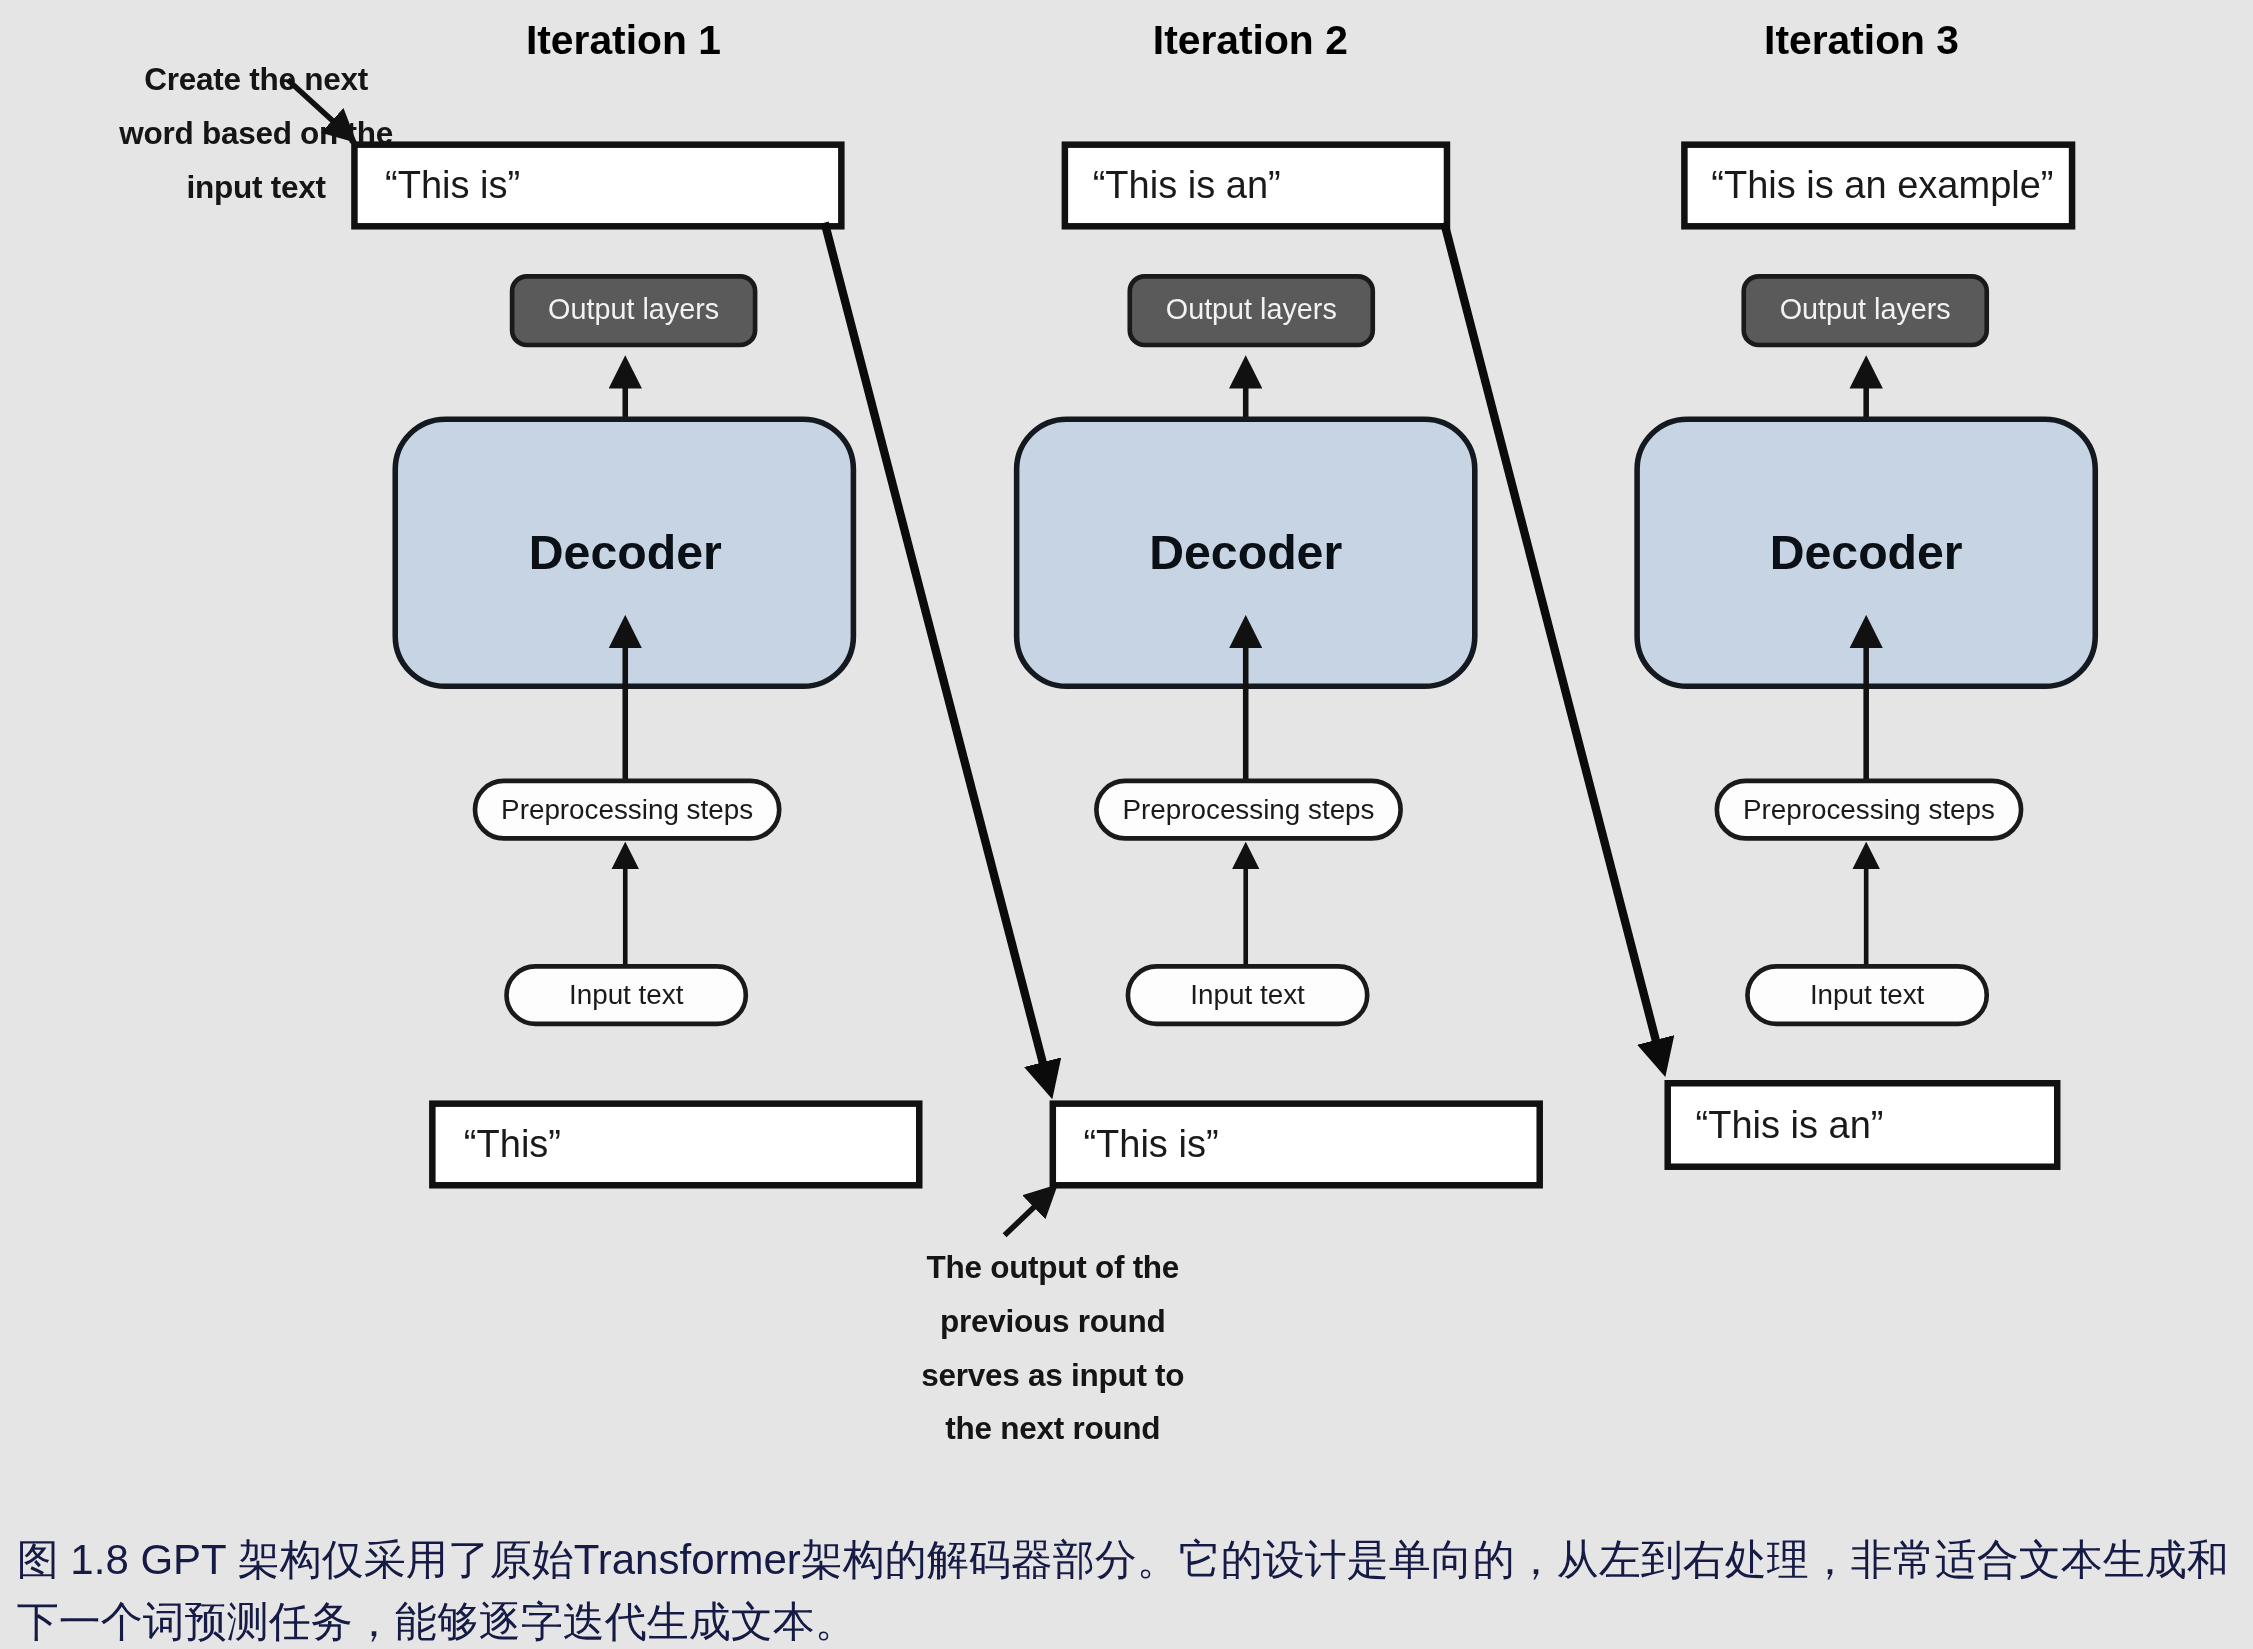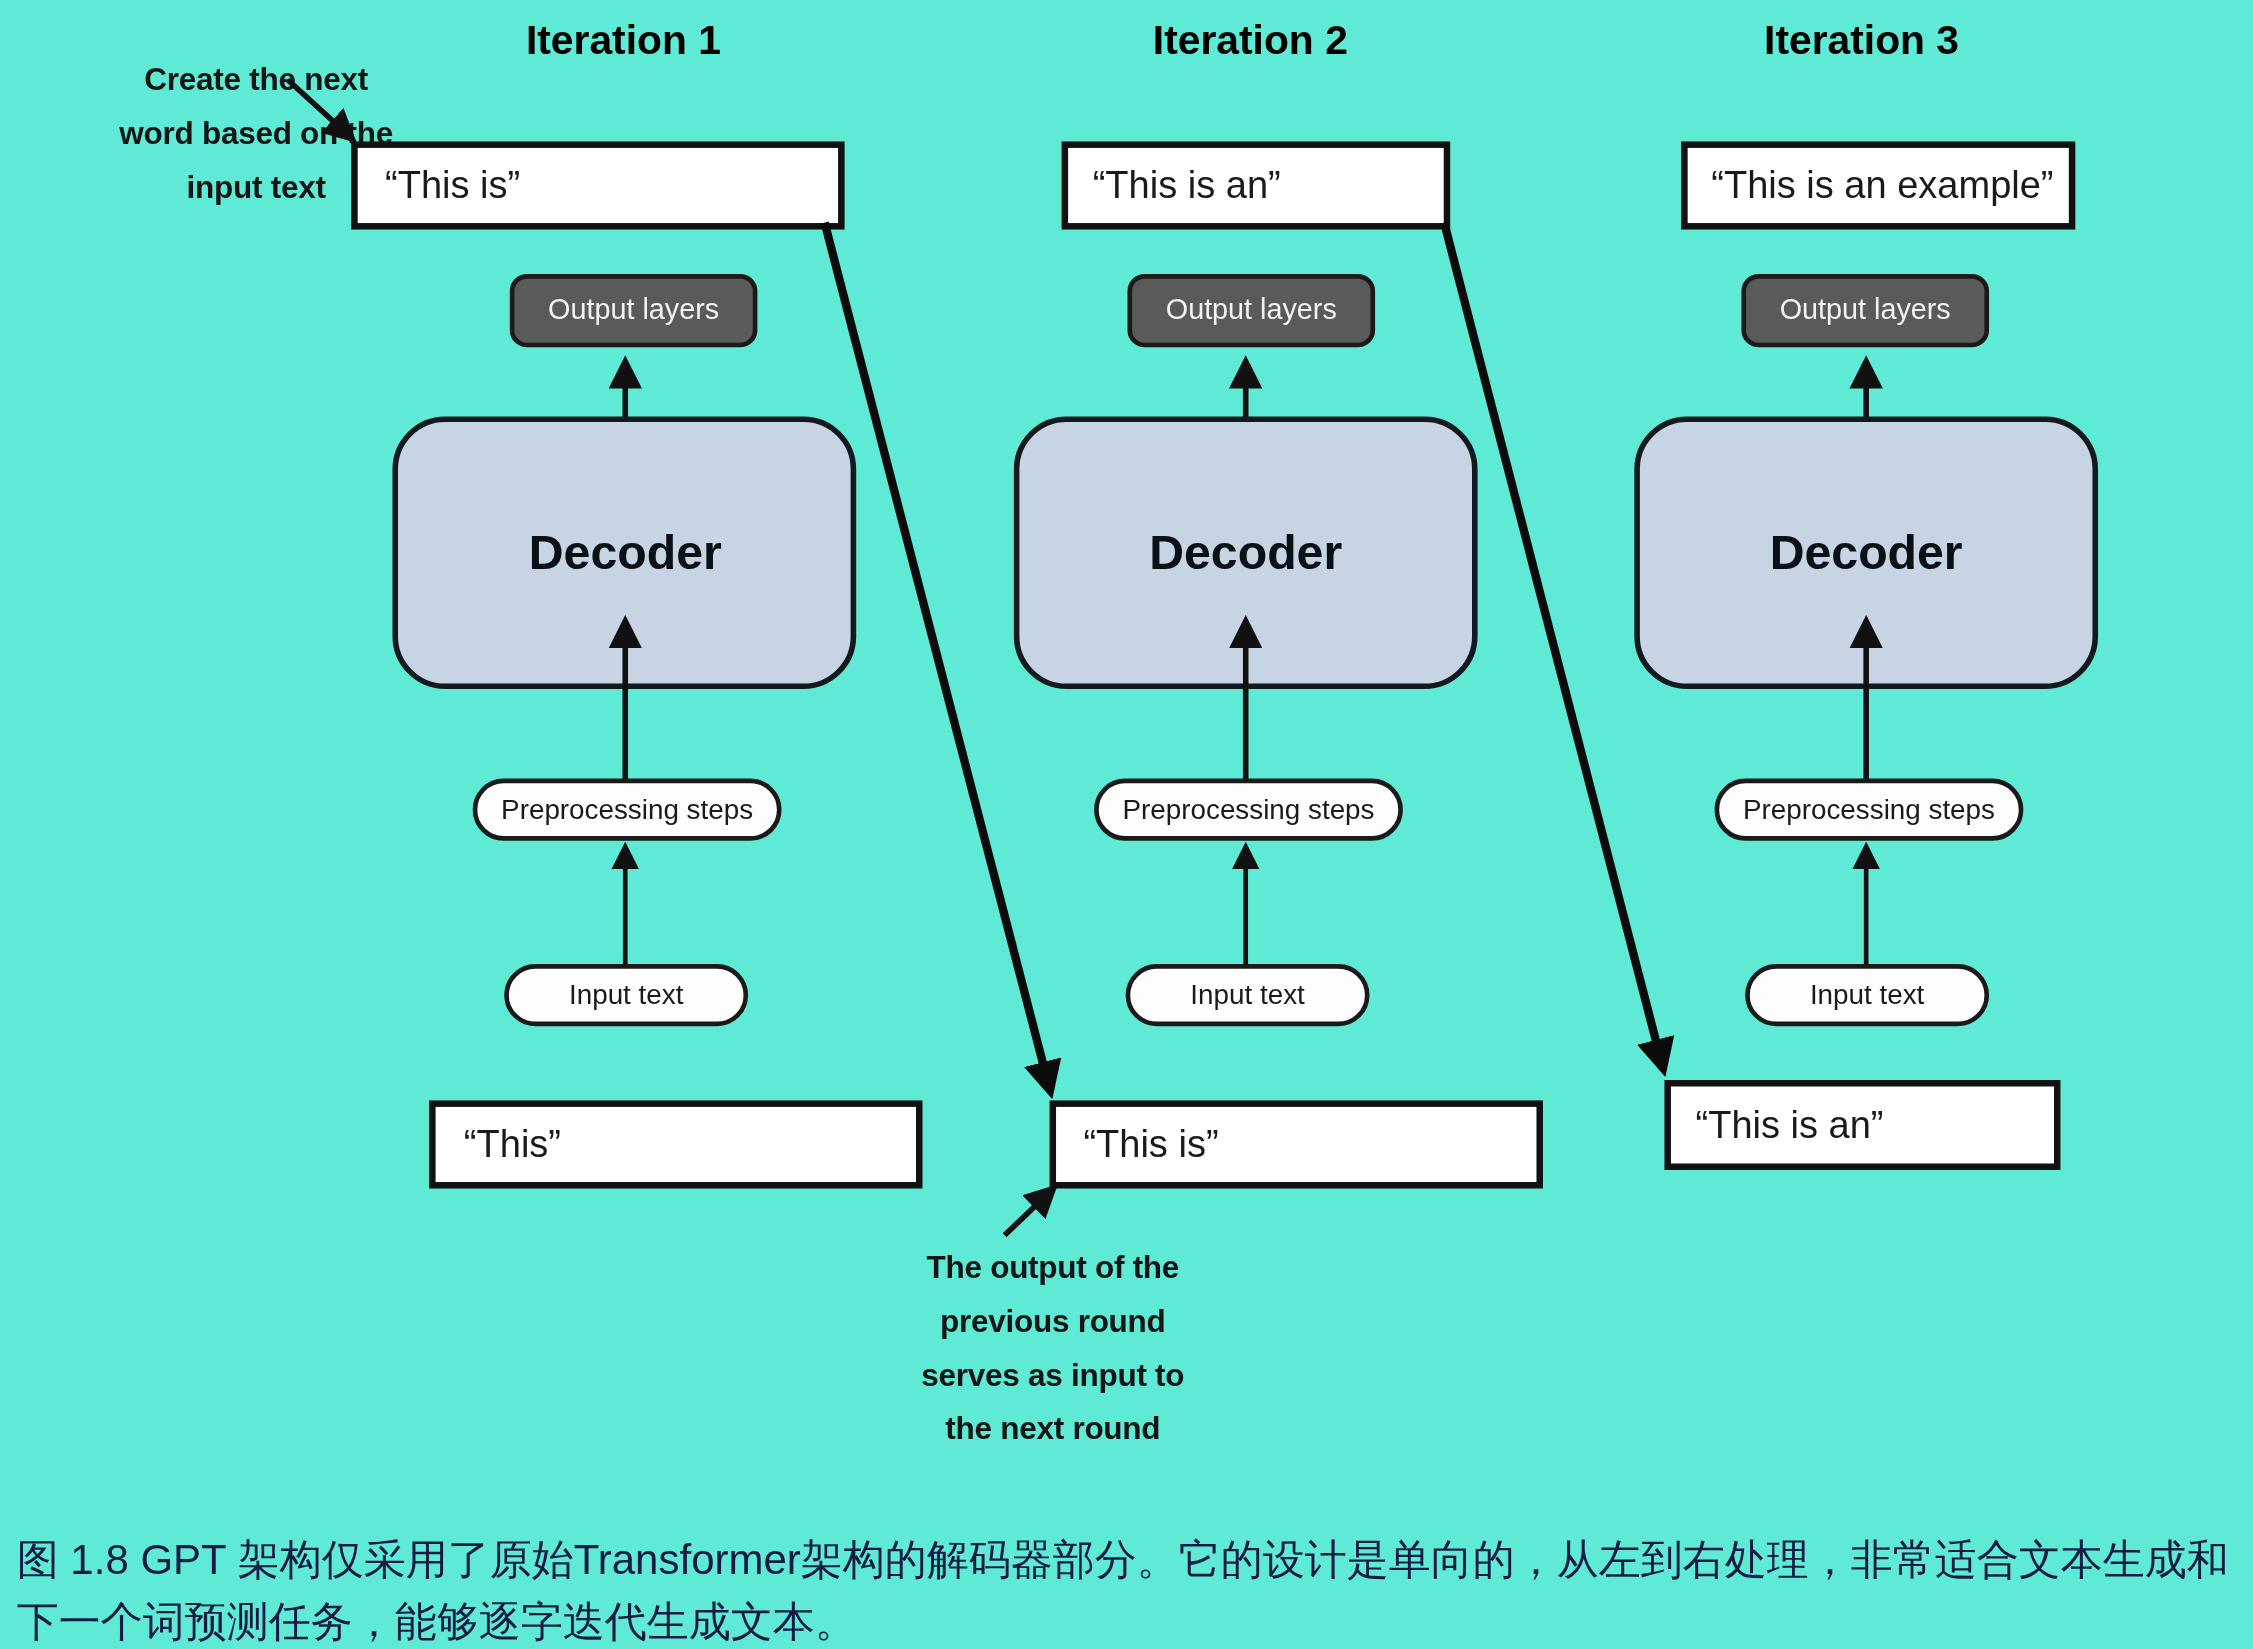--- a/index.html
+++ b/index.html
@@ -10,21 +10,21 @@
   body {
     width: 2254px;
     height: 1649px;
     font-family: "Liberation Sans", sans-serif;
     overflow: hidden;
   }
   #root {
     position: relative;
     width: 2254px;
     height: 1649px;
-    background: #5eead4;
+    background: #e5e5e5;
   }
   svg.diagram {
     position: absolute;
     left: 0;
     top: 0;
     width: 2254px;
     height: 1649px;
   }
   
   .iter-title {

